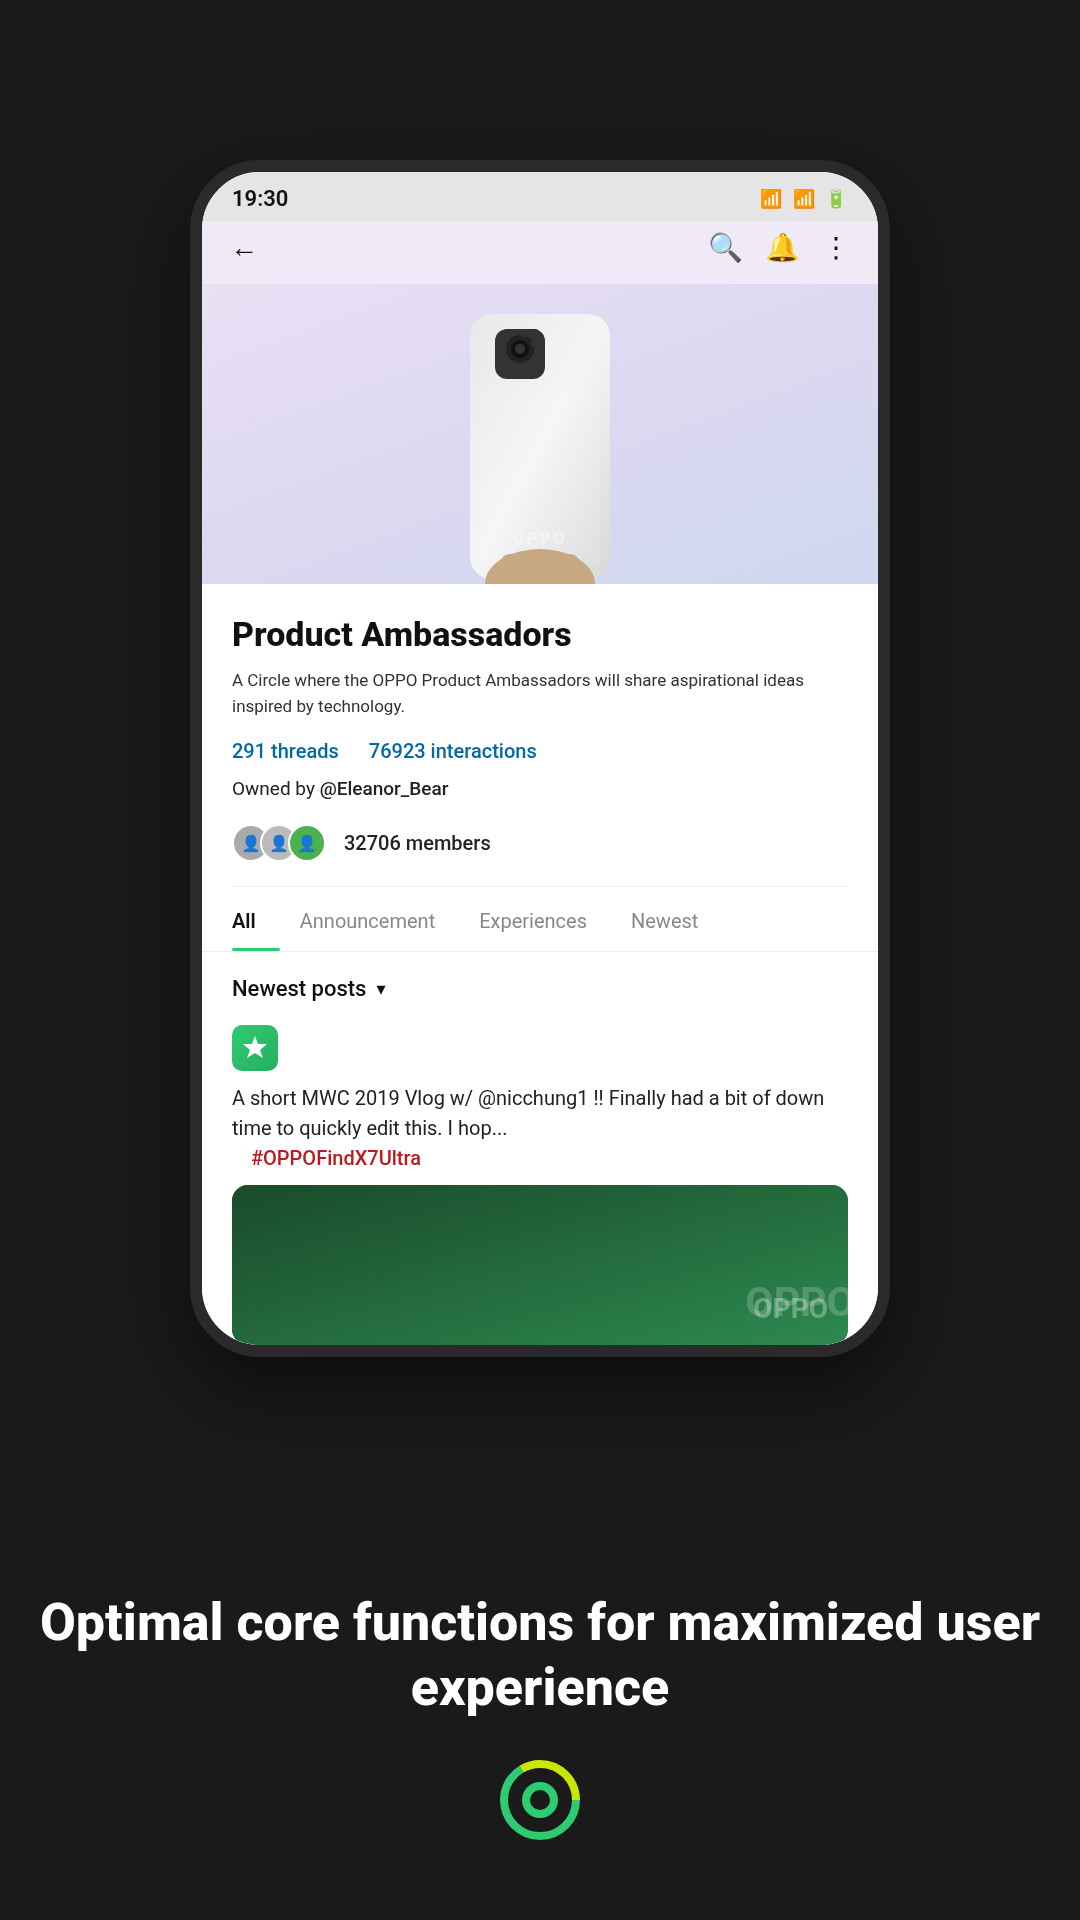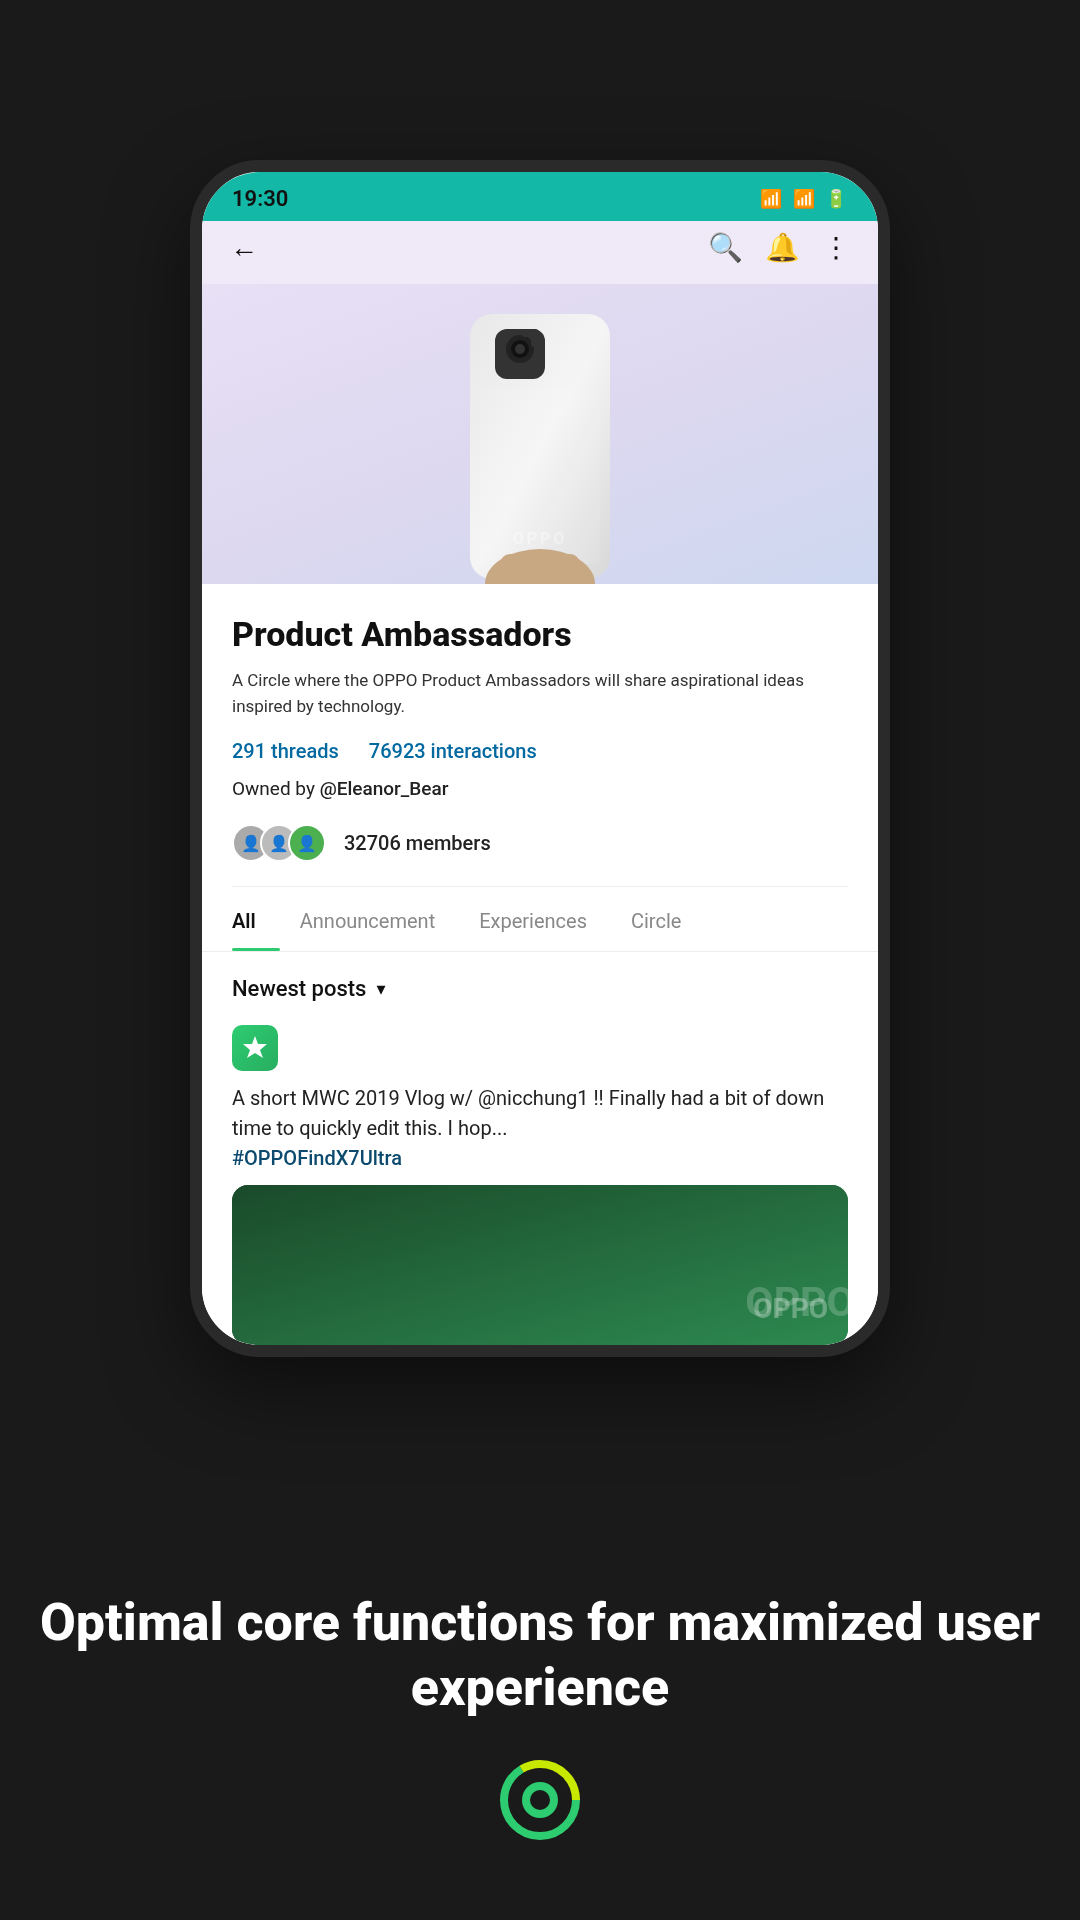--- a/index.html
+++ b/index.html
@@ -28,21 +28,21 @@
       width: 700px;
       border-radius: 70px;
       background: #fff;
       overflow: hidden;
       box-shadow: 0 30px 80px rgba(0,0,0,0.5);
       border: 12px solid #2a2a2a;
     }
 
     
     .status-bar {
-      background: #14b8a6;
+      background: #e5e5e5;
       padding: 14px 30px 10px 30px;
       display: flex;
       justify-content: space-between;
       align-items: center;
       text-align: right;
     }
 
     .status-time {
       font-size: 22px;
       font-weight: 600;
@@ -330,22 +330,23 @@
       font-size: 26px;
     }
 
     .post-content {
       font-size: 20px;
       color: #222;
       line-height: 1.5;
     }
 
     .post-hashtag {
-      color: #0c4a6e;
+      color: #b91c1c;
       font-weight: 500;
+      margin-left: 19px;
     }
 
     .post-image-preview {
       width: 100%;
       height: 160px;
       background: linear-gradient(135deg, #1a4a2a, #2d8a50);
       border-radius: 16px;
       overflow: hidden;
       position: relative;
     }
@@ -461,21 +462,21 @@
         </div>
         <span class="member-count">32706 members</span>
       </div>
     </div>
 
     <div class="tabs-section">
       <div class="tabs-row">
         <div class="tab-item active">All</div>
         <div class="tab-item">Announcement</div>
         <div class="tab-item">Experiences</div>
-        <div class="tab-item">Circle</div>
+        <div class="tab-item">Newest</div>
       </div>
     </div>
 
     <div class="posts-section">
       <div class="filter-row">
         <span class="filter-label">Newest posts</span>
         <span class="filter-arrow">▾</span>
       </div>
 
       <div class="post-item">

